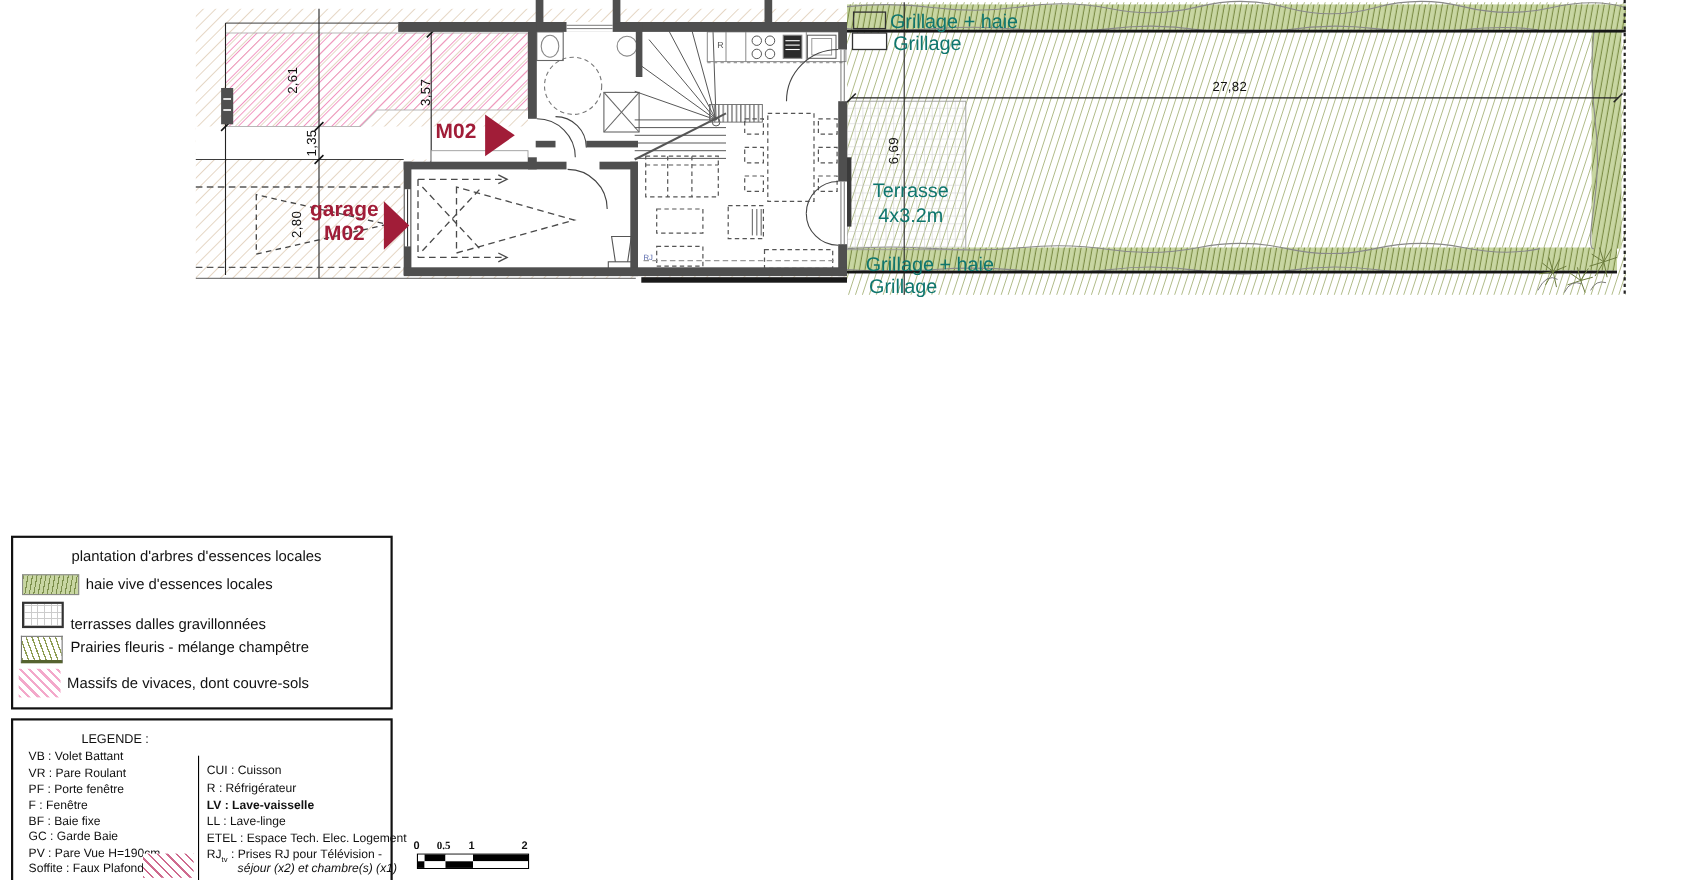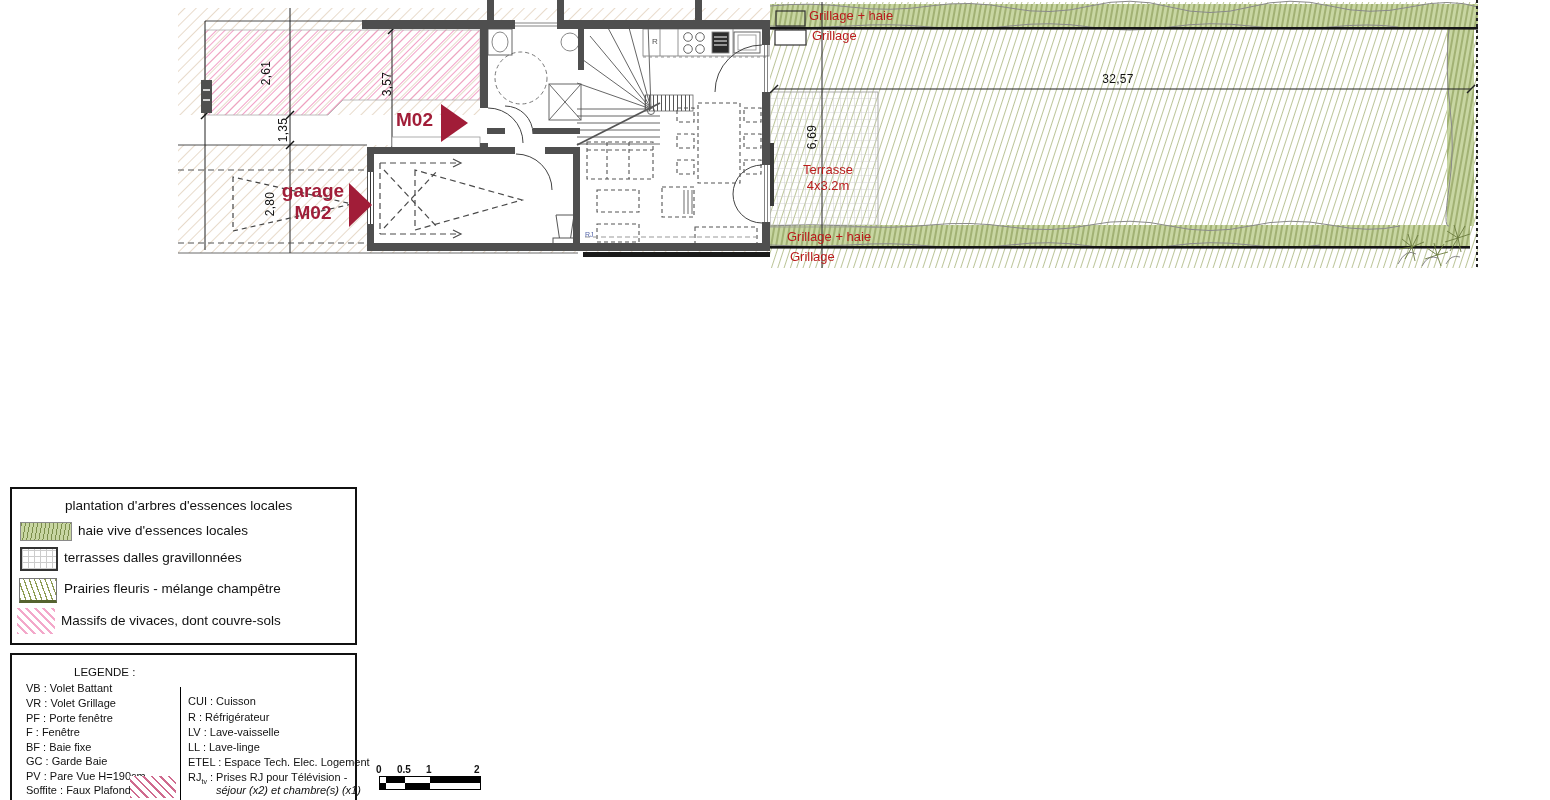--- a/index.html
+++ b/index.html
@@ -1,19 +1,19 @@
 <!DOCTYPE html>
 <html><head>
 <meta charset="utf-8">
 <style>
   html,body{margin:0;padding:0;background:#fff;}
   .page{position:relative;width:1550px;height:800px;background:#fff;overflow:hidden;
         font-family:"Liberation Sans",sans-serif;}
   .page svg{position:absolute;left:0;top:0;}
-  .lbl{position:absolute;color:#b91c1c;font-size:13px;line-height:1.25;white-space:nowrap;}
+  .lbl{position:absolute;color:#0f766e;font-size:18px;line-height:1.25;white-space:nowrap;}
   .dim{position:absolute;font-size:12px;color:#111;text-align:center;white-space:nowrap;letter-spacing:.3px;}
   .rot{transform:rotate(-90deg);transform-origin:center center;}
   .unit-lbl{position:absolute;color:#a11d38;font-weight:bold;font-size:19px;white-space:nowrap;}
   .center{text-align:center;}
   .tiny{position:absolute;font-size:8px;color:#555;}
   
   .legend-box{position:absolute;background:#fff;border:2px solid #111;}
   .leg-txt{position:absolute;font-size:13.5px;color:#111;white-space:nowrap;}
   .leg2-txt{position:absolute;font-size:11px;color:#111;white-space:nowrap;}
   .swatch{position:absolute;}
@@ -269,21 +269,21 @@
 <div class="unit-lbl center" style="left:276px;top:180px;width:74px;line-height:22px;">
   <div>garage</div>
   <div>M02</div>
 </div>
 
 <div class="dim rot" style="left:244px;top:66px;width:44px;">2,61</div>
 <div class="dim rot" style="left:261px;top:123px;width:44px;">1,35</div>
 <div class="dim rot" style="left:365px;top:77px;width:44px;">3,57</div>
 <div class="dim rot" style="left:248px;top:197px;width:44px;">2,80</div>
 <div class="dim rot" style="left:790px;top:130px;width:44px;">6,69</div>
-<div class="dim" style="left:1090px;top:72px;width:56px;">32,57</div>
+<div class="dim" style="left:1090px;top:72px;width:56px;">27,82</div>
 
 <div class="lbl" style="left:809px;top:8px;">Grillage + haie</div>
 <div class="lbl" style="left:812px;top:28px;">Grillage</div>
 <div class="lbl" style="left:787px;top:229px;">Grillage + haie</div>
 <div class="lbl" style="left:790px;top:249px;">Grillage</div>
 
 <div class="lbl center" style="left:792px;top:162px;width:72px;">
   <div>Terrasse</div>
   <div>4x3.2m</div>
 </div>
@@ -291,56 +291,56 @@
 <div class="tiny" style="left:652px;top:37px;">R</div>
 <div class="tiny" style="left:585px;top:231px;font-size:7px;color:#5566aa;">RJ</div>
 
 <div class="legend-box" style="left:10px;top:487px;width:343px;height:154px;">
   <div class="leg-txt" style="left:53px;top:9px;">plantation d'arbres d'essences locales</div>
 
   <div class="swatch sw-hedge" style="left:8px;top:33px;width:50px;height:17px;"></div>
   <div class="leg-txt" style="left:66px;top:34px;">haie vive d'essences locales</div>
 
   <div class="swatch sw-grid" style="left:8px;top:58px;width:34px;height:20px;"></div>
-  <div class="leg-txt" style="left:52px;top:61px;">terrasses dalles gravillonnées</div>
+  <div class="leg-txt" style="left:52px;top:71px;">terrasses dalles gravillonnées</div>
 
   <div class="swatch sw-meadow" style="left:7px;top:89px;width:36px;height:21px;"></div>
   <div class="leg-txt" style="left:52px;top:92px;">Prairies fleuris - mélange champêtre</div>
 
   <div class="swatch sw-pink" style="left:5px;top:119px;width:38px;height:26px;"></div>
   <div class="leg-txt" style="left:49px;top:124px;text-align:right;">Massifs de vivaces, dont couvre-sols</div>
 </div>
 
 <div class="legend-box" style="left:10px;top:653px;width:343px;height:150px;border-width:2px;">
   <div class="leg2-txt" style="left:14px;top:11px;font-size:11.5px;padding-left:48px;">LEGENDE :</div>
 
   <div class="leg2-txt" style="left:14px;top:27px;">VB : Volet Battant</div>
-  <div class="leg2-txt" style="left:14px;top:42px;">VR : Volet Grillage</div>
+  <div class="leg2-txt" style="left:14px;top:42px;">VR : Pare Roulant</div>
   <div class="leg2-txt" style="left:14px;top:56.5px;">PF : Porte fenêtre</div>
   <div class="leg2-txt" style="left:14px;top:71px;">F   : Fenêtre</div>
   <div class="leg2-txt" style="left:14px;top:85.5px;">BF : Baie fixe</div>
   <div class="leg2-txt" style="left:14px;top:100px;">GC : Garde Baie</div>
   <div class="leg2-txt" style="left:14px;top:114.5px;">PV : Pare Vue H=190cm</div>
   <div class="leg2-txt" style="left:14px;top:129px;">Soffite : Faux Plafond</div>
   <div class="swatch sw-soffite" style="left:118px;top:121px;width:46px;height:22px;"></div>
 
   <div class="divider" style="left:168px;top:32px;height:115px;"></div>
 
   <div class="leg2-txt" style="left:176px;top:40px;">CUI   : Cuisson</div>
   <div class="leg2-txt" style="left:176px;top:56px;">R    : Réfrigérateur</div>
-  <div class="leg2-txt" style="left:176px;top:71px;">LV : Lave-vaisselle</div>
+  <div class="leg2-txt" style="left:176px;top:71px;font-weight:bold;">LV : Lave-vaisselle</div>
   <div class="leg2-txt" style="left:176px;top:86px;">LL : Lave-linge</div>
   <div class="leg2-txt" style="left:176px;top:101px;">ETEL : Espace Tech. Elec. Logement</div>
   <div class="leg2-txt" style="left:176px;top:116px;"><span>RJ</span><sub style="font-size:7px;">tv</sub> <span>: Prises RJ pour Télévision -</span></div>
   <div class="leg2-txt italic" style="left:204px;top:129px;">séjour (x2) et chambre(s) (x1)</div>
 </div>
 
 <div>
   <span class="sb-num" style="left:376px;top:764px;">0</span>
-  <span class="sb-num" style="left:397px;top:764px;">0.5</span>
+  <span class="sb-num" style="left:397px;top:764px;font-family:Liberation Serif, serif;">0.5</span>
   <span class="sb-num" style="left:426px;top:764px;">1</span>
   <span class="sb-num" style="left:474px;top:764px;">2</span>
   <div class="scalebar" style="left:379px;top:776px;width:100px;">
     <div class="sb-row">
       <div class="sb-seg" style="width:6px;background:#fff;"></div>
       <div class="sb-seg" style="width:19px;background:#000;"></div>
       <div class="sb-seg" style="width:25px;background:#fff;"></div>
       <div class="sb-seg" style="width:50px;background:#000;"></div>
     </div>
     <div class="sb-row">

